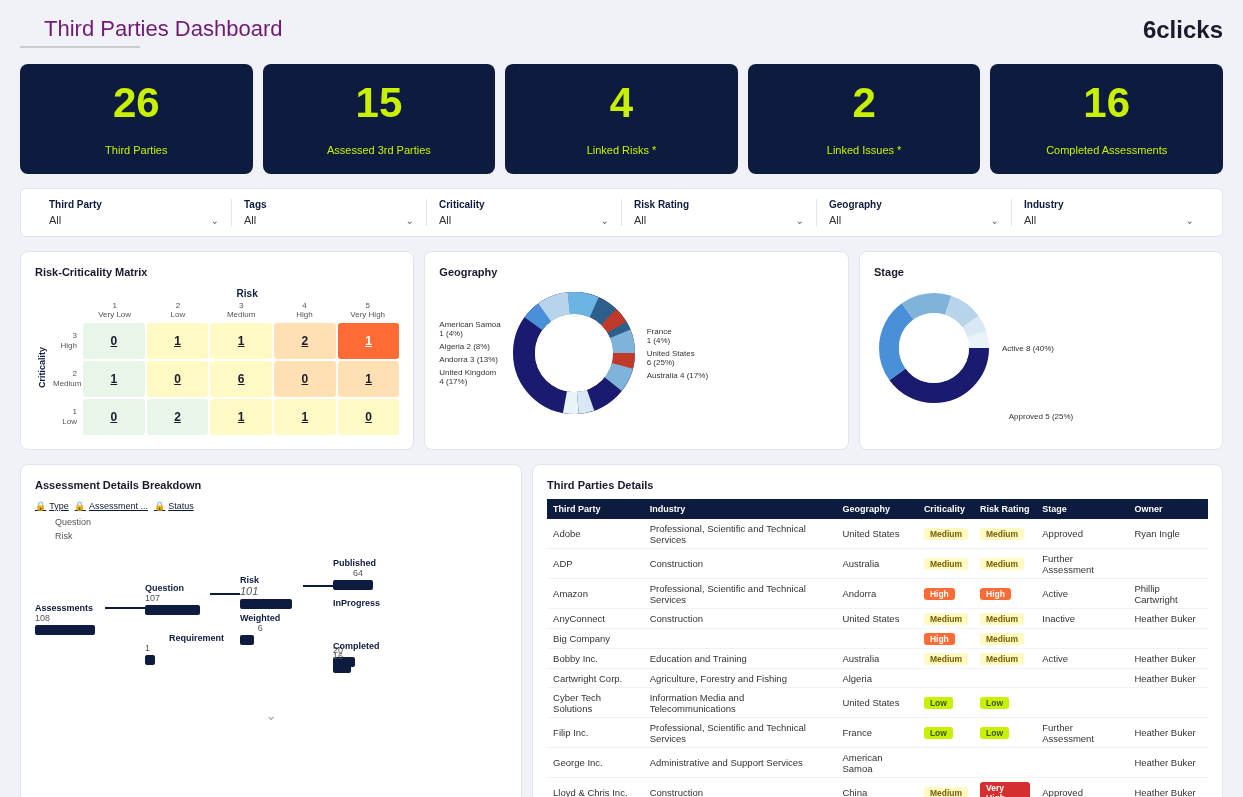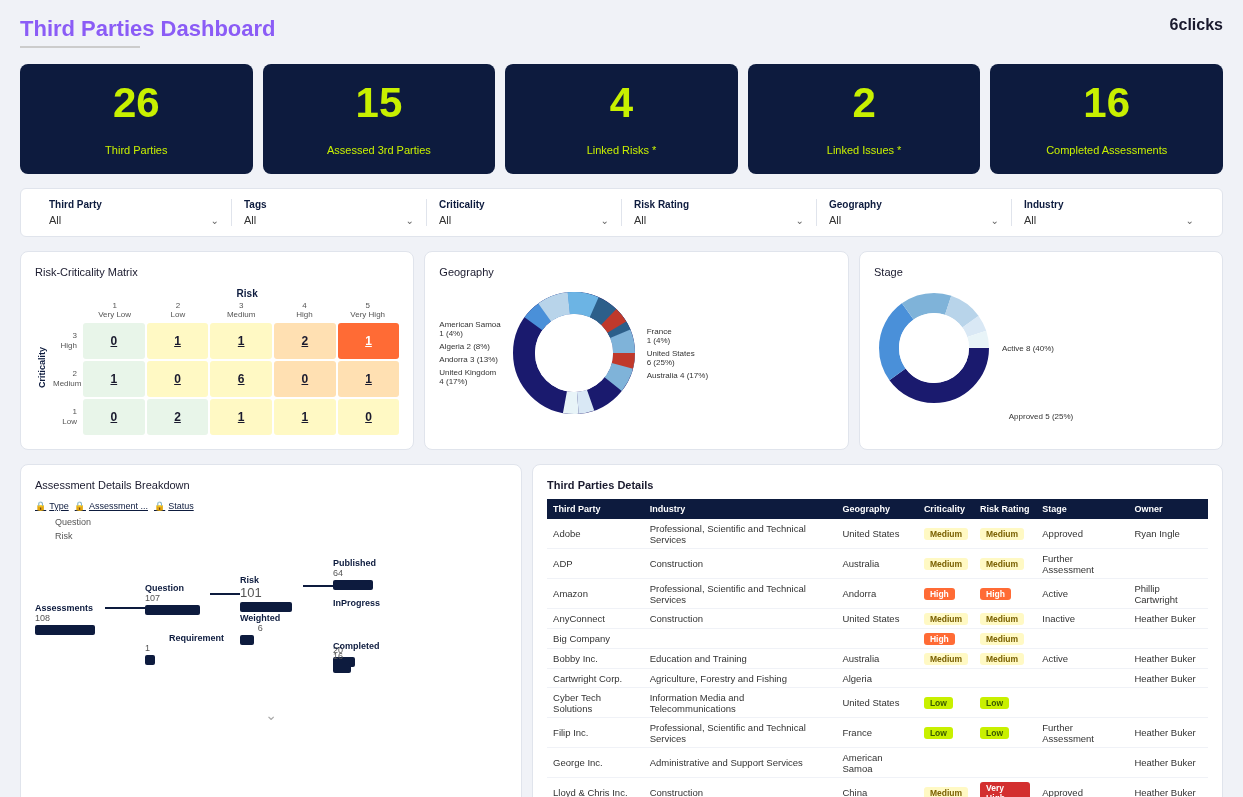--- a/index.html
+++ b/index.html
@@ -1,20 +1,20 @@
 <!DOCTYPE html>
 <html><head>
   <meta charset="utf-8">
   <style>
     * { box-sizing: border-box; margin: 0; padding: 0; }
     body { font-family: -apple-system, BlinkMacSystemFont, 'Segoe UI', sans-serif; background: #f0f2f7; color: #1a1a2e; font-size: 12px; }
     .page { padding: 16px 20px; max-width: 1243px; }
     .header { display: flex; justify-content: space-between; align-items: flex-start; margin-bottom: 4px; }
-    .page-title { font-size: 22px; font-weight: 700; color: #8b5cf6; }
-    .brand { font-size: 16px; font-weight: 700; color: #1a1a2e; }
+    .page-title { font-size: 22px; font-weight: 400; color: #701a75; margin-left: 24px; }
+    .brand { font-size: 24px; font-weight: 700; color: #1a1a2e; }
     .title-underline { width: 120px; height: 2px; background: #ccc; margin-top: 4px; margin-bottom: 12px; }
 
     
     .stat-cards { display: flex; gap: 10px; margin-bottom: 14px; }
     .stat-card { flex: 1; background: #0d1b3e; border-radius: 8px; padding: 18px 12px; text-align: center; }
     .stat-card .number { font-size: 42px; font-weight: 900; color: #c8f000; line-height: 1; }
     .stat-card .label { font-size: 11px; color: #c8f000; margin-top: 20px; font-weight: 500; }
 
     
     .filters { display: flex; gap: 0; margin-bottom: 14px; background: #fff; border-radius: 6px; padding: 10px 16px; border: 1px solid #e0e4ec; }
@@ -23,21 +23,21 @@
     .filter-label { font-size: 10px; color: #0d1b3e; font-weight: 600; margin-bottom: 4px; }
     .filter-select { display: flex; align-items: center; justify-content: space-between; color: #333; font-size: 11px; cursor: pointer; }
     .filter-arrow { color: #666; font-size: 10px; }
 
     
     .charts-row { display: flex; gap: 10px; margin-bottom: 14px; }
     .chart-panel { background: #fff; border-radius: 8px; border: 1px solid #e0e4ec; padding: 14px; }
     .chart-panel.matrix { flex: 1.2; }
     .chart-panel.geo { flex: 1.3; }
     .chart-panel.stage { flex: 1.1; }
-    .chart-title { font-size: 11px; font-weight: 400; color: #1a1a2e; margin-bottom: 10px; }
+    .chart-title { font-size: 11px; font-weight: 700; color: #1a1a2e; margin-bottom: 10px; }
     .matrix-cell { flex: 1; height: 36px; display: flex; align-items: center; justify-content: center; font-size: 12px; font-weight: 600; border-radius: 3px; cursor: pointer; text-decoration: underline; color: #1a1a2e; }
     .cell-green { background: #e8f5e9; }
     .cell-yellow { background: #fff9c4; }
     .cell-orange { background: #ffe0b2; }
     .cell-red { background: #ff6b35; color: #fff; }
 
     
     .bottom-row { display: flex; gap: 10px; }
     .assessment-panel { flex: 1; background: #fff; border-radius: 8px; border: 1px solid #e0e4ec; padding: 14px; min-height: 280px; }
     .details-panel { flex: 1.4; background: #fff; border-radius: 8px; border: 1px solid #e0e4ec; padding: 14px; }
@@ -311,34 +311,34 @@
         <div style="position:absolute; left:110px; top:90px;">
           <div style="font-size:9px; font-weight:700; color:#0d1b3e;padding-left:24px;">Requirement</div>
           <div style="font-size:9px; color:#555;">1</div>
           <div style="height:10px; width:10px; background:#0d1b3e; border-radius:2px; margin-top:2px;"></div>
         </div>
 
         <div style="position:absolute; left:175px; top:50px; width:30px; height:2px; background:#0d1b3e;"></div>
 
         <div style="position:absolute; left:205px; top:32px;">
           <div style="font-size:9px; font-weight:700; color:#0d1b3e;">Risk</div>
-          <div style="font-size:13px; color:#555;">101</div>
+          <div style="font-size:11px; color:#555;font-style:italic;">101</div>
           <div style="height:10px; width:52px; background:#0d1b3e; border-radius:2px; margin-top:2px;"></div>
         </div>
         <div style="position:absolute; left:205px; top:70px;text-align:center;">
           <div style="font-size:9px; font-weight:700; color:#0d1b3e;">Weighted</div>
           <div style="font-size:9px; color:#555;">6</div>
           <div style="height:10px; width:14px; background:#0d1b3e; border-radius:2px; margin-top:2px;"></div>
         </div>
 
         <div style="position:absolute; left:268px; top:42px; width:30px; height:2px; background:#0d1b3e;"></div>
 
         <div style="position:absolute; left:298px; top:15px;">
           <div style="font-size:9px; font-weight:700; color:#0d1b3e;">Published</div>
-          <div style="font-size:9px; color:#555;">64</div>
+          <div style="font-size:9px; color:#555;margin-left:20px;">64</div>
           <div style="height:10px; width:40px; background:#0d1b3e; border-radius:2px; margin-top:2px;"></div>
         </div>
         <div style="position:absolute; left:298px; top:55px;">
           <div style="font-size:9px; font-weight:700; color:#0d1b3e;">InProgress</div>
           <div style="font-size:9px; color:#555;margin-top:37px;">20</div>
           <div style="height:10px; width:22px; background:#0d1b3e; border-radius:2px; margin-top:2px;"></div>
         </div>
         <div style="position:absolute; left:298px; top:98px;">
           <div style="font-size:9px; font-weight:700; color:#0d1b3e;">Completed</div>
           <div style="font-size:9px; color:#555;">16</div>

